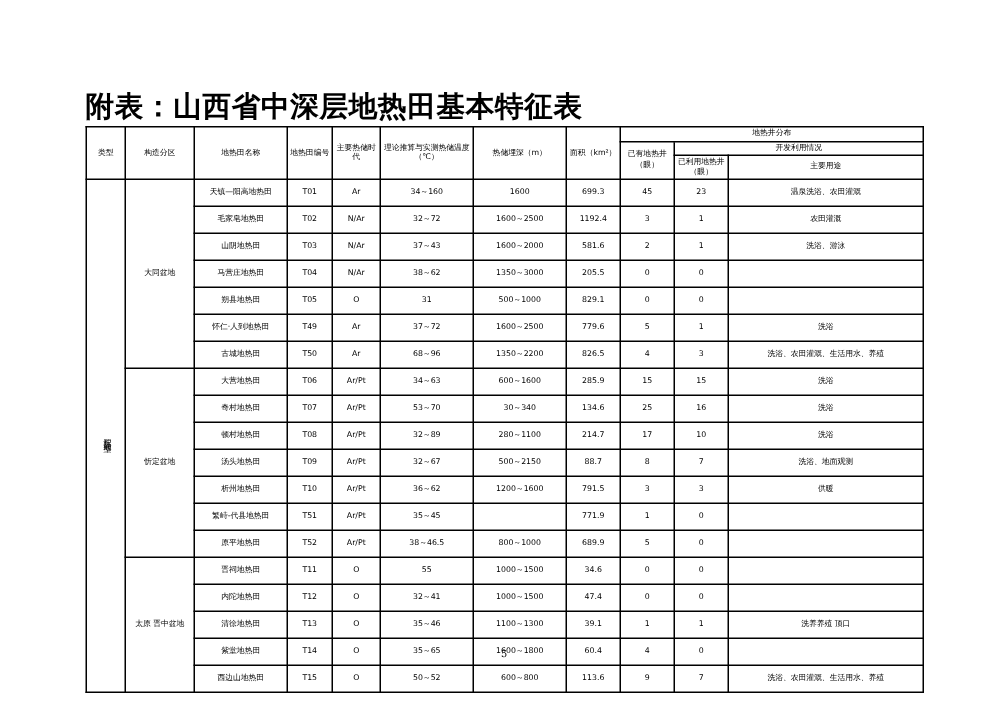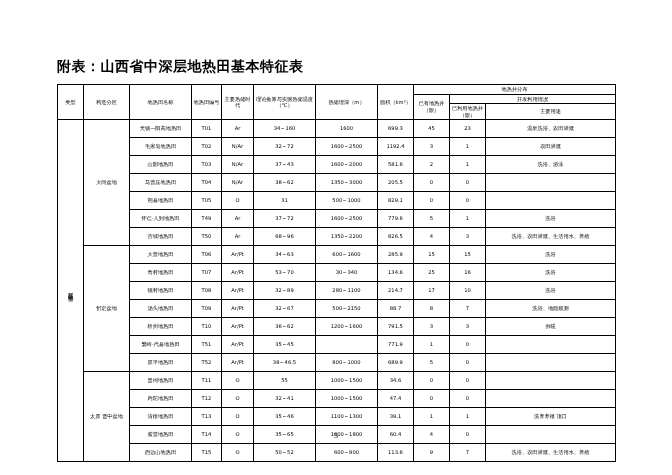--- a/index.html
+++ b/index.html
@@ -18,21 +18,21 @@
   .page {
     position: absolute;
     left: 0; top: 0;
     width: 672px;
     height: 475px;
   }
   .doc-title {
     position: absolute;
     left: 57px;
     top: 58px;
-    font-size: 14px;
+    font-size: 19px;
     font-weight: bold;
     letter-spacing: 0.5px;
     font-family: "DejaVu Serif", "Liberation Serif", serif;
     white-space: nowrap;
   }
   table.main {
     position: absolute;
     left: 57px;
     top: 84px;
     width: 558px;

